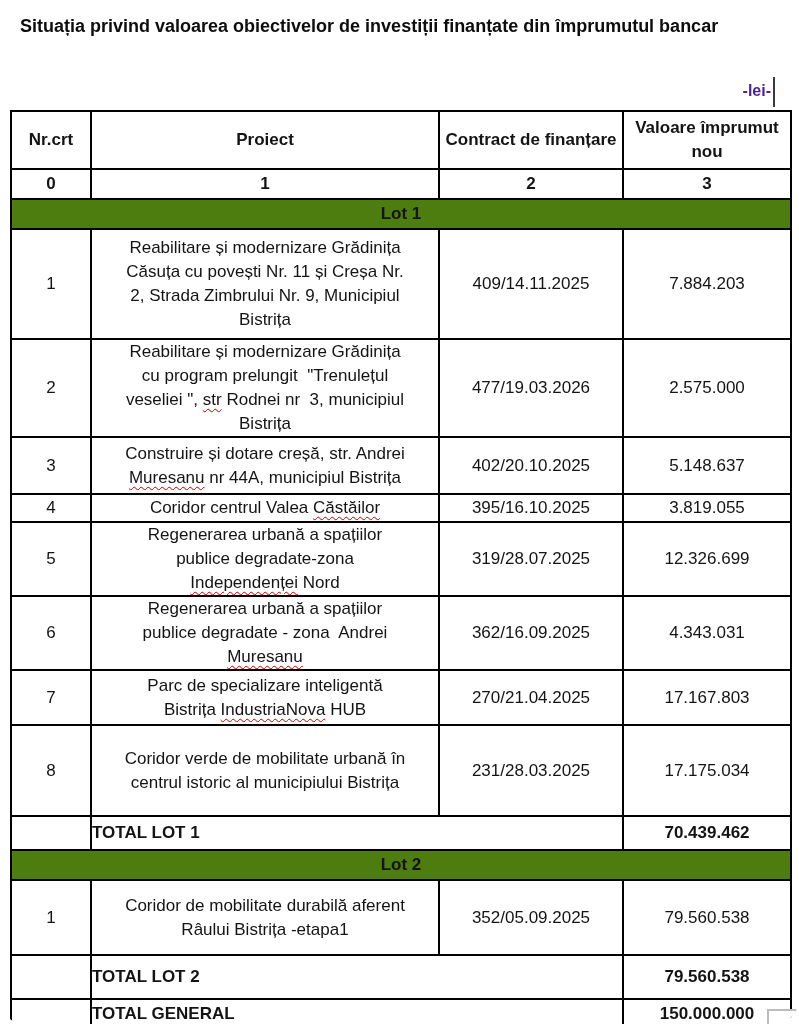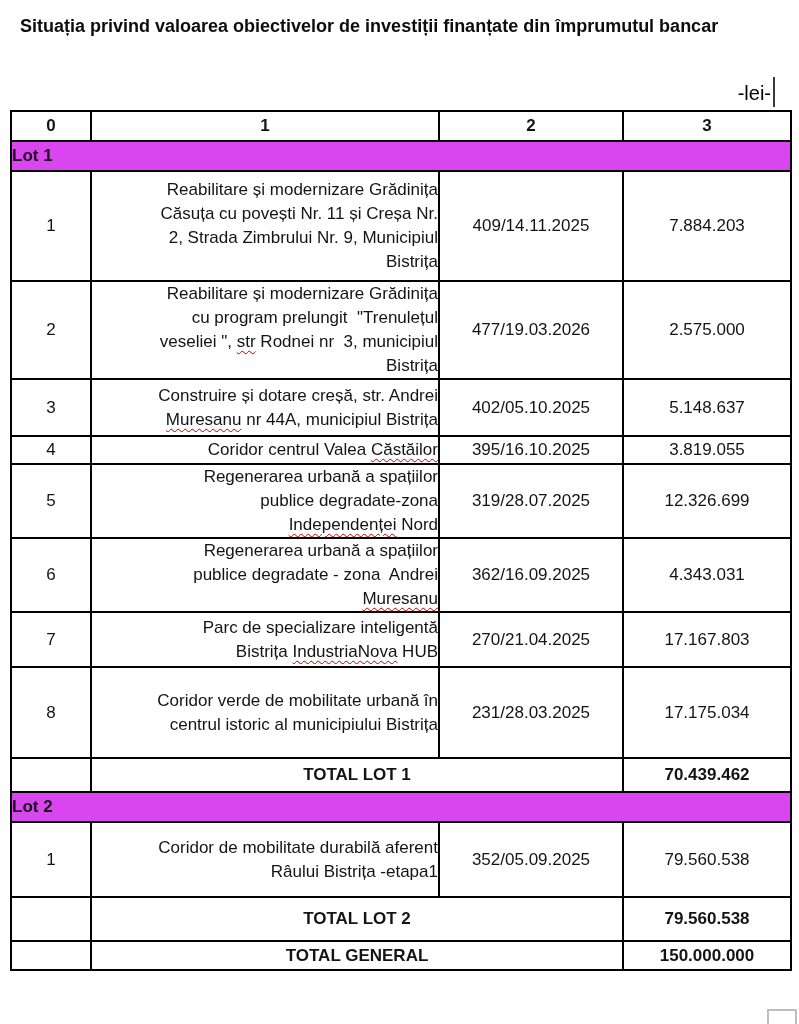--- a/index.html
+++ b/index.html
@@ -1,42 +1,43 @@
 <!DOCTYPE html>
 <html><head>
 <meta charset="utf-8">
 <style>
   html,body { margin:0; padding:0; background:#ffffff; }
   .page {
     position:relative; width:799px; height:1024px; background:#ffffff;
     font-family:"Liberation Sans","DejaVu Sans",sans-serif; color:#111;
     overflow:hidden;
+    border-radius:25px;
   }
   .title {
     position:absolute; left:20px; top:16px; width:765px;
     font-size:18px; font-weight:bold; color:#0d0d0d;
   }
   .lei-note {
-    position:absolute; top:82px; right:28px; font-size:20px; color:#000000;
+    position:absolute; top:82px; right:28px; font-size:16px; color:#4c1d95;font-weight:bold;
   }
   .caret {
     position:absolute; top:77px; right:24px; width:2px; height:30px; background:#3a3a3a;
   }
   table.doc-table {
     position:absolute; top:110px; left:10px; width:780px;
     border-collapse:collapse; table-layout:fixed;
     font-size:17px; line-height:24px; color:#141414;
   }
   .doc-table td, .doc-table th { border:2px solid #000; vertical-align:middle; padding:0; overflow:hidden; }
   .doc-table th { font-weight:bold; text-align:center; padding:2px 4px; }
   .idx td { font-weight:bold; text-align:center; }
   .num { text-align:center; }
-  .project { text-align:right; padding:2px 12px 2px 10px; white-space:pre-wrap; }
-  .band td { background:#d946ef; font-weight:bold; text-align:left; }
-  .total-label { font-weight:bold; text-align:center; padding-left:10px; }
+  .project { text-align:center; padding:2px 12px 2px 10px; white-space:pre-wrap; }
+  .band td { background:#4d7c0f; font-weight:bold; text-align:center; }
+  .total-label { font-weight:bold; text-align:left; padding-left:10px; }
   .total-value { font-weight:bold; text-align:center;margin-top:44px; }
   .err {
     text-decoration-line:underline; text-decoration-style:wavy;
     text-decoration-color:#c00000; text-decoration-thickness:1px;
     text-underline-offset:3px;
   }
   
   .h58{height:58px}.h30{height:30px}.h110{height:110px}.h96{height:96px}
   .h57{height:57px}.h28{height:28px}.h70{height:70px}.h72{height:72px}
   .h55{height:55px}.h91{height:91px}.h34{height:34px}.h75{height:75px}
@@ -57,20 +58,26 @@
   <div class="caret"></div>
 
   <table class="doc-table">
     <colgroup>
       <col style="width:80px">
         <col style="width:348px">
         <col style="width:184px">
         <col style="width:168px">
     </colgroup>
     <tbody>
+      <tr class="h58">
+        <th>Nr.crt</th>
+        <th>Proiect</th>
+        <th>Contract de finanțare</th>
+        <th>Valoare împrumut nou</th>
+      </tr>
       <tr class="idx h30">
         <td>0</td>
         <td>1</td>
         <td>2</td>
         <td>3</td>
       </tr>
 
       <tr class="band h30">
         <td colspan="4">Lot 1</td>
       </tr>
@@ -92,21 +99,21 @@
 veseliei ", </span><span class="err">str</span><span> Rodnei nr  3, municipiul
 Bistrița</span></td>
         <td class="num">477/19.03.2026</td>
         <td class="num">2.575.000</td>
       </tr>
 
       <tr class="h57">
         <td class="num">3</td>
         <td class="project"><span>Construire și dotare creșă, str. Andrei
 </span><span class="err">Muresanu</span><span> nr 44A, municipiul Bistrița</span></td>
-        <td class="num">402/05.10.2025</td>
+        <td class="num">402/20.10.2025</td>
         <td class="num">5.148.637</td>
       </tr>
 
       <tr class="h28">
         <td class="num">4</td>
         <td class="project"><span>Coridor centrul Valea </span><span class="err">Căstăilor</span><span></span></td>
         <td class="num">395/16.10.2025</td>
         <td class="num">3.819.055</td>
       </tr>
 

